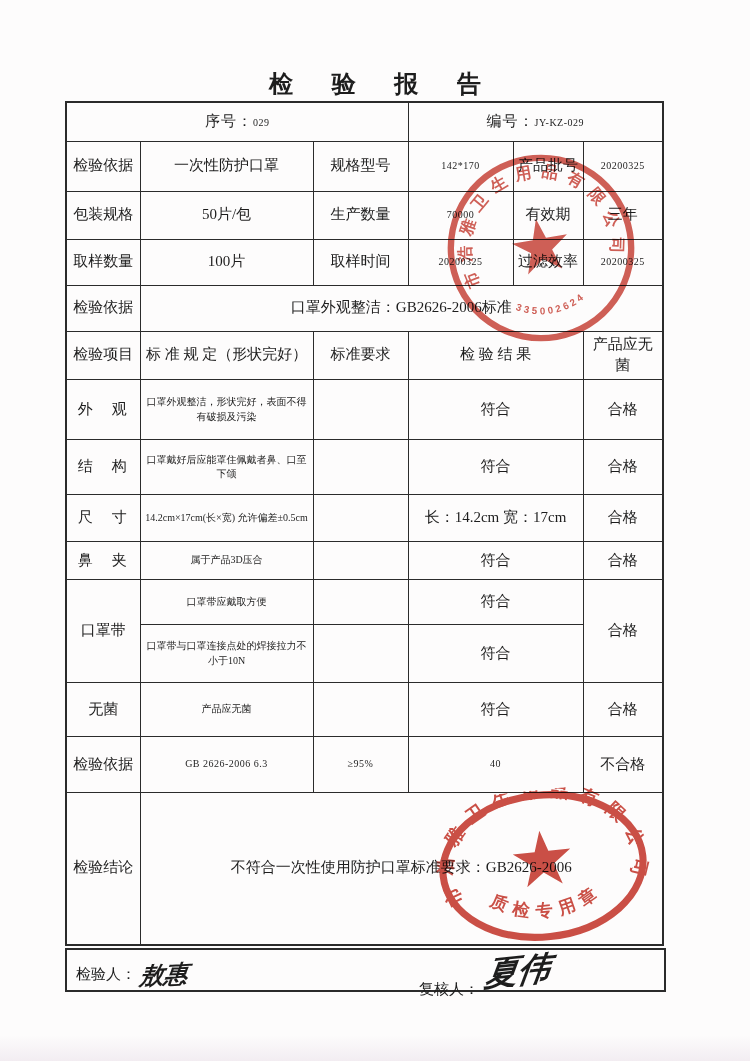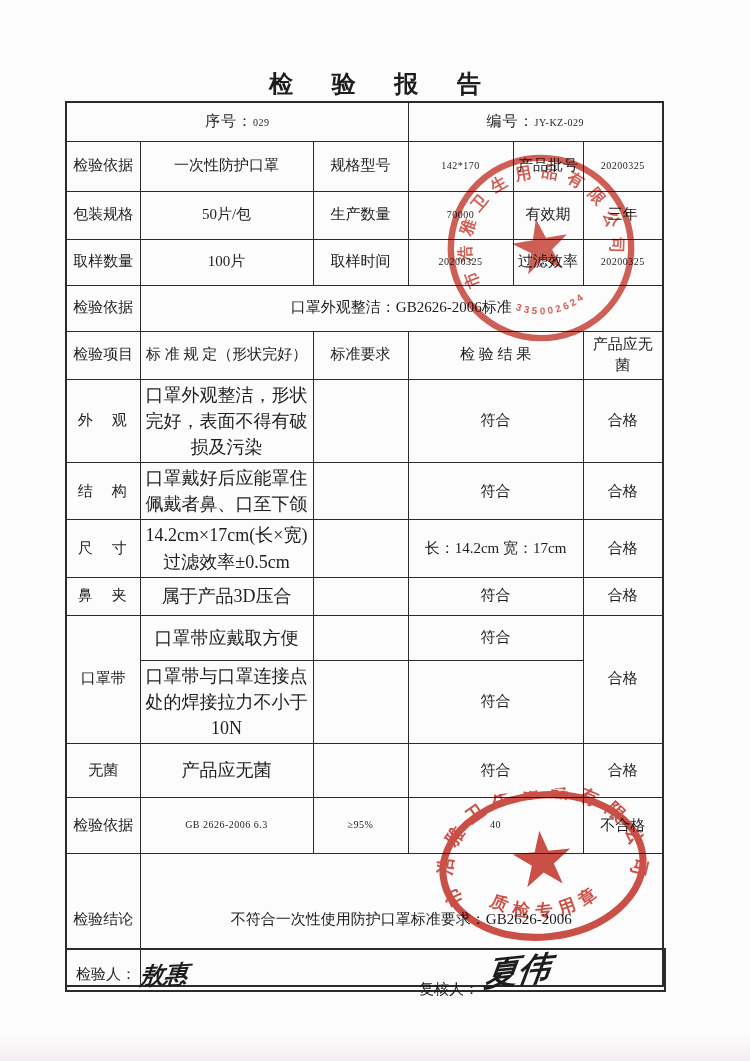--- a/index.html
+++ b/index.html
@@ -26,21 +26,21 @@
     border:2.5px solid #2b2b2b;
     font-size:15px;
   }
   table.main td{
     border:1.6px solid #2b2b2b;
     padding:2px 4px;text-align:center;vertical-align:middle;
     line-height:1.45;overflow:hidden;
   }
   td.lt{text-align:left;padding-left:10px;}
   .cell-pair .lbl{letter-spacing:1px;}
-  .std{font-size:18px;}
+  .std{font-size:10px;}
   .num{font-size:10px;letter-spacing:.5px;}
   .itemcol{letter-spacing:2px;}
   .sigbox{
     position:absolute;left:65px;top:948px;width:597px;height:40px;
     border:2.5px solid #2b2b2b;background:transparent;
     font-size:15px;
   }
   .sigbox .inspector{position:absolute;left:9px;top:9px;}
   .sigbox .reviewer{position:absolute;left:352px;top:9px;}
   .sig{
@@ -119,21 +119,21 @@
       </tr>
       <tr style="height:55px">
         <td class="itemcol">结　构</td>
         <td class="std">口罩戴好后应能罩住佩戴者鼻、口至下颌</td>
         <td></td>
         <td colspan="2">符合</td>
         <td>合格</td>
       </tr>
       <tr style="height:47px">
         <td class="itemcol">尺　寸</td>
-        <td class="std">14.2cm×17cm(长×宽) 过滤效率±0.5cm</td>
+        <td class="std">14.2cm×17cm(长×宽) 允许偏差±0.5cm</td>
         <td></td>
         <td colspan="2">长：14.2cm 宽：17cm</td>
         <td>合格</td>
       </tr>
       <tr style="height:38px">
         <td class="itemcol">鼻　夹</td>
         <td class="std">属于产品3D压合</td>
         <td></td>
         <td colspan="2">符合</td>
         <td>合格</td>
@@ -157,21 +157,21 @@
         <td colspan="2">符合</td>
         <td>合格</td>
       </tr>
       <tr style="height:56px">
         <td>检验依据</td>
         <td class="std num">GB 2626-2006 6.3</td>
         <td class="num">≥95%</td>
         <td colspan="2" class="num">40</td>
         <td>不合格</td>
       </tr>
-      <tr style="height:133px">
+      <tr style="height:152px">
         <td>检验结论</td>
         <td colspan="5">不符合一次性使用防护口罩标准要求：GB2626-2006</td>
       </tr>
     </tbody>
   </table>
 
   <div class="sigbox">
     <div class="inspector">
       <span>检验人：</span><span class="sig sig-inspector">敖惠</span>
     </div>

